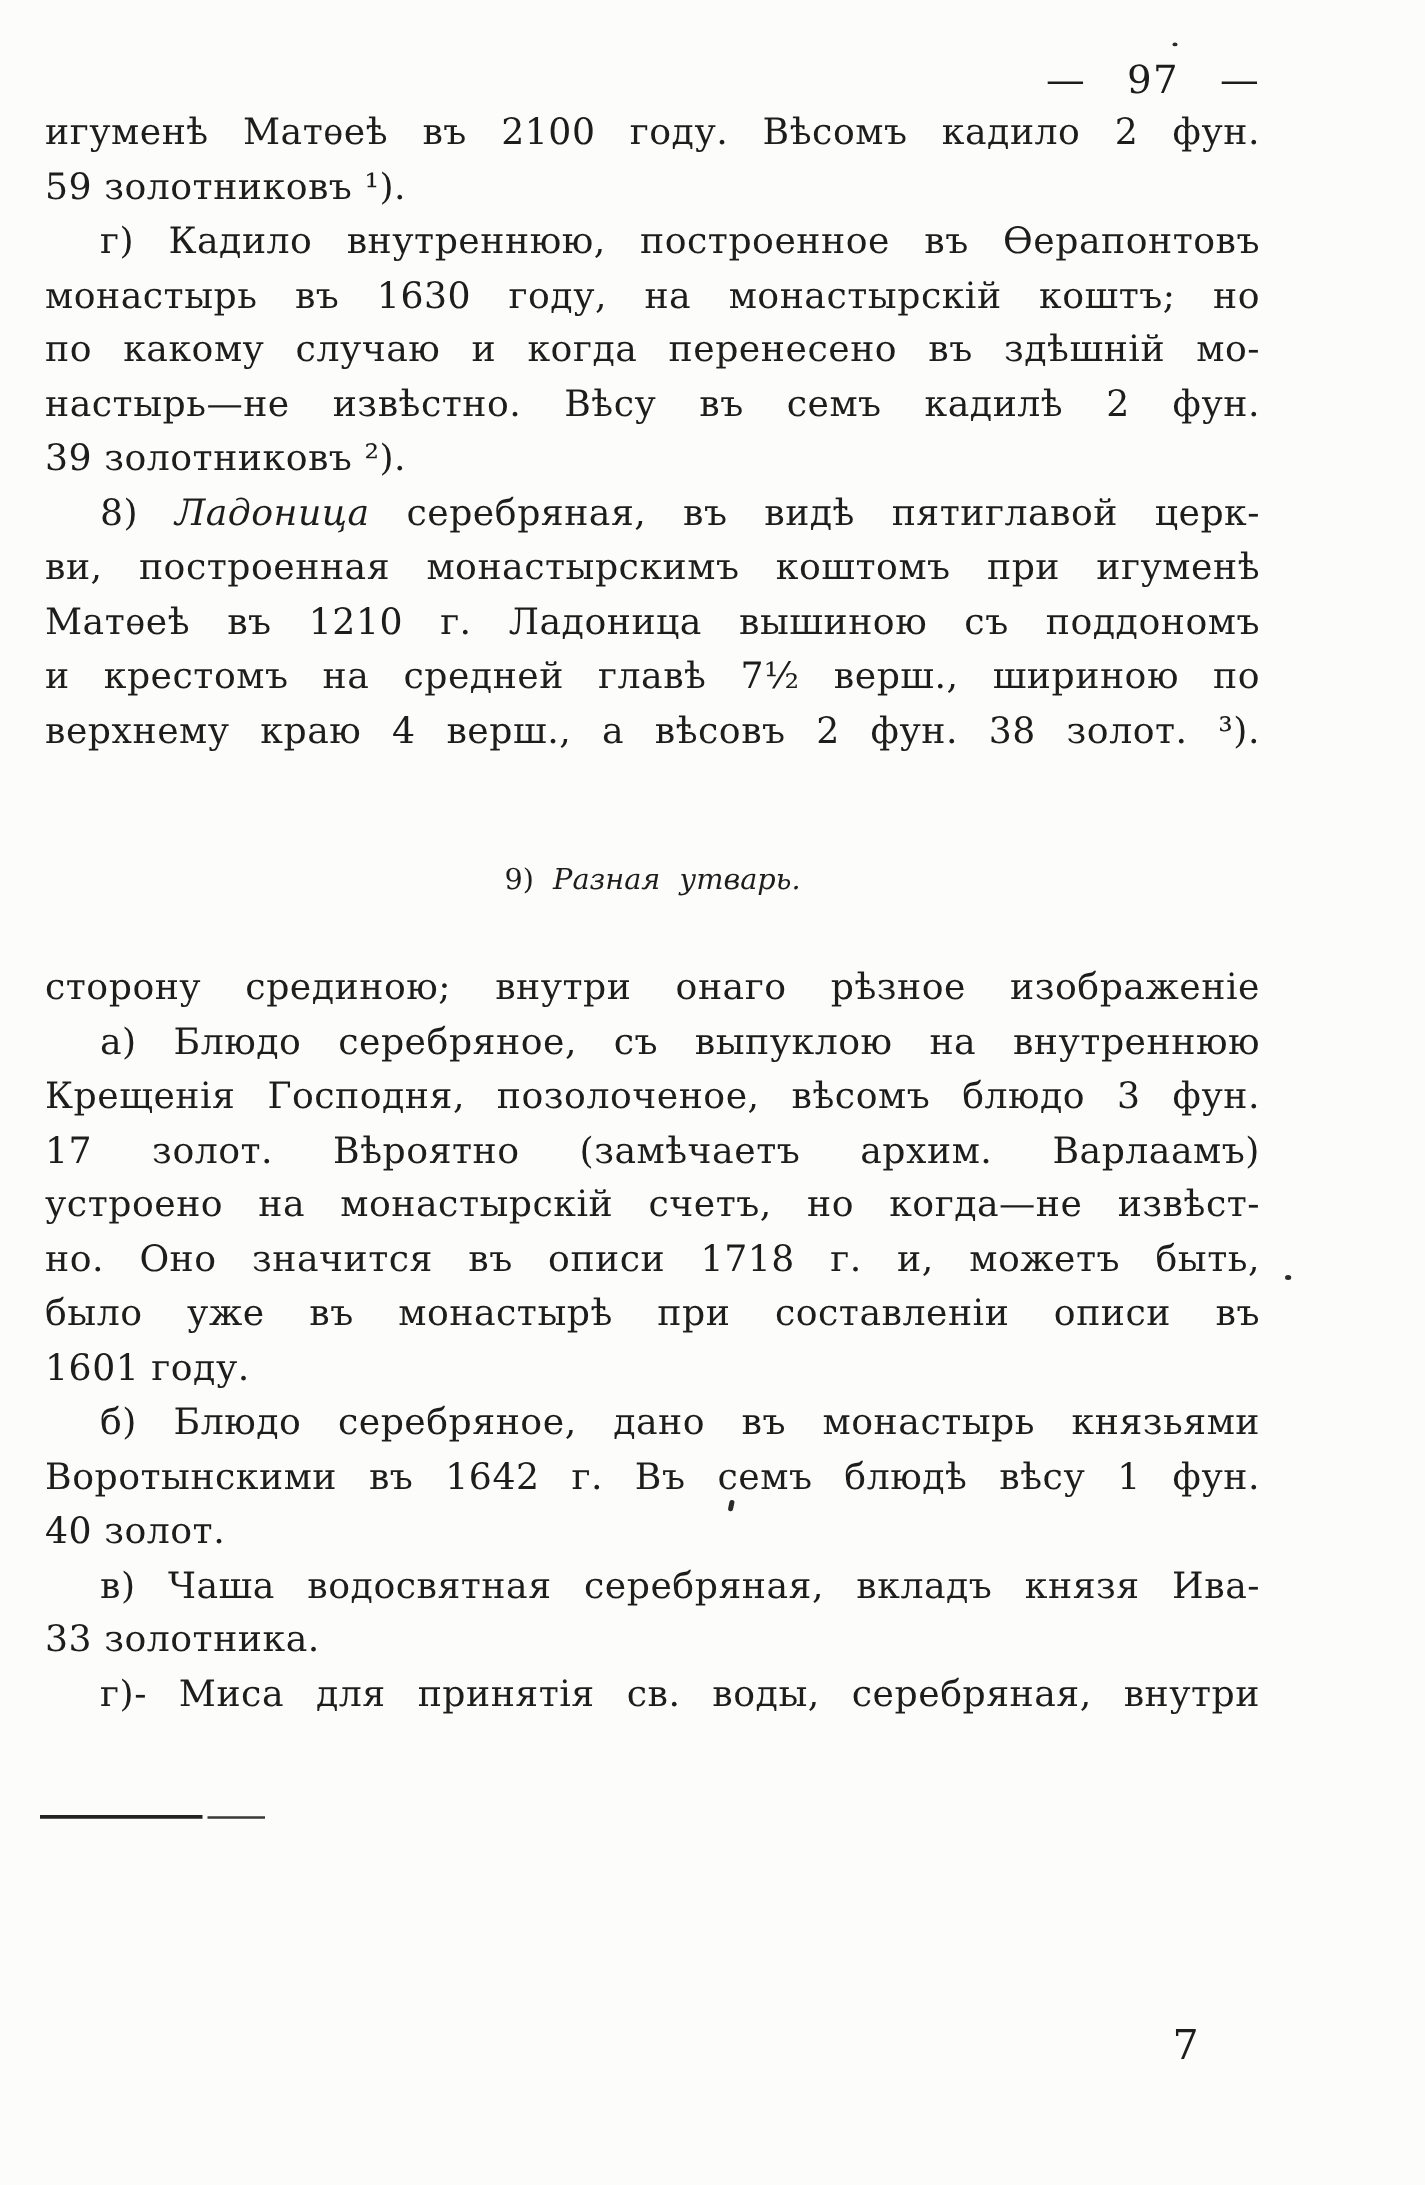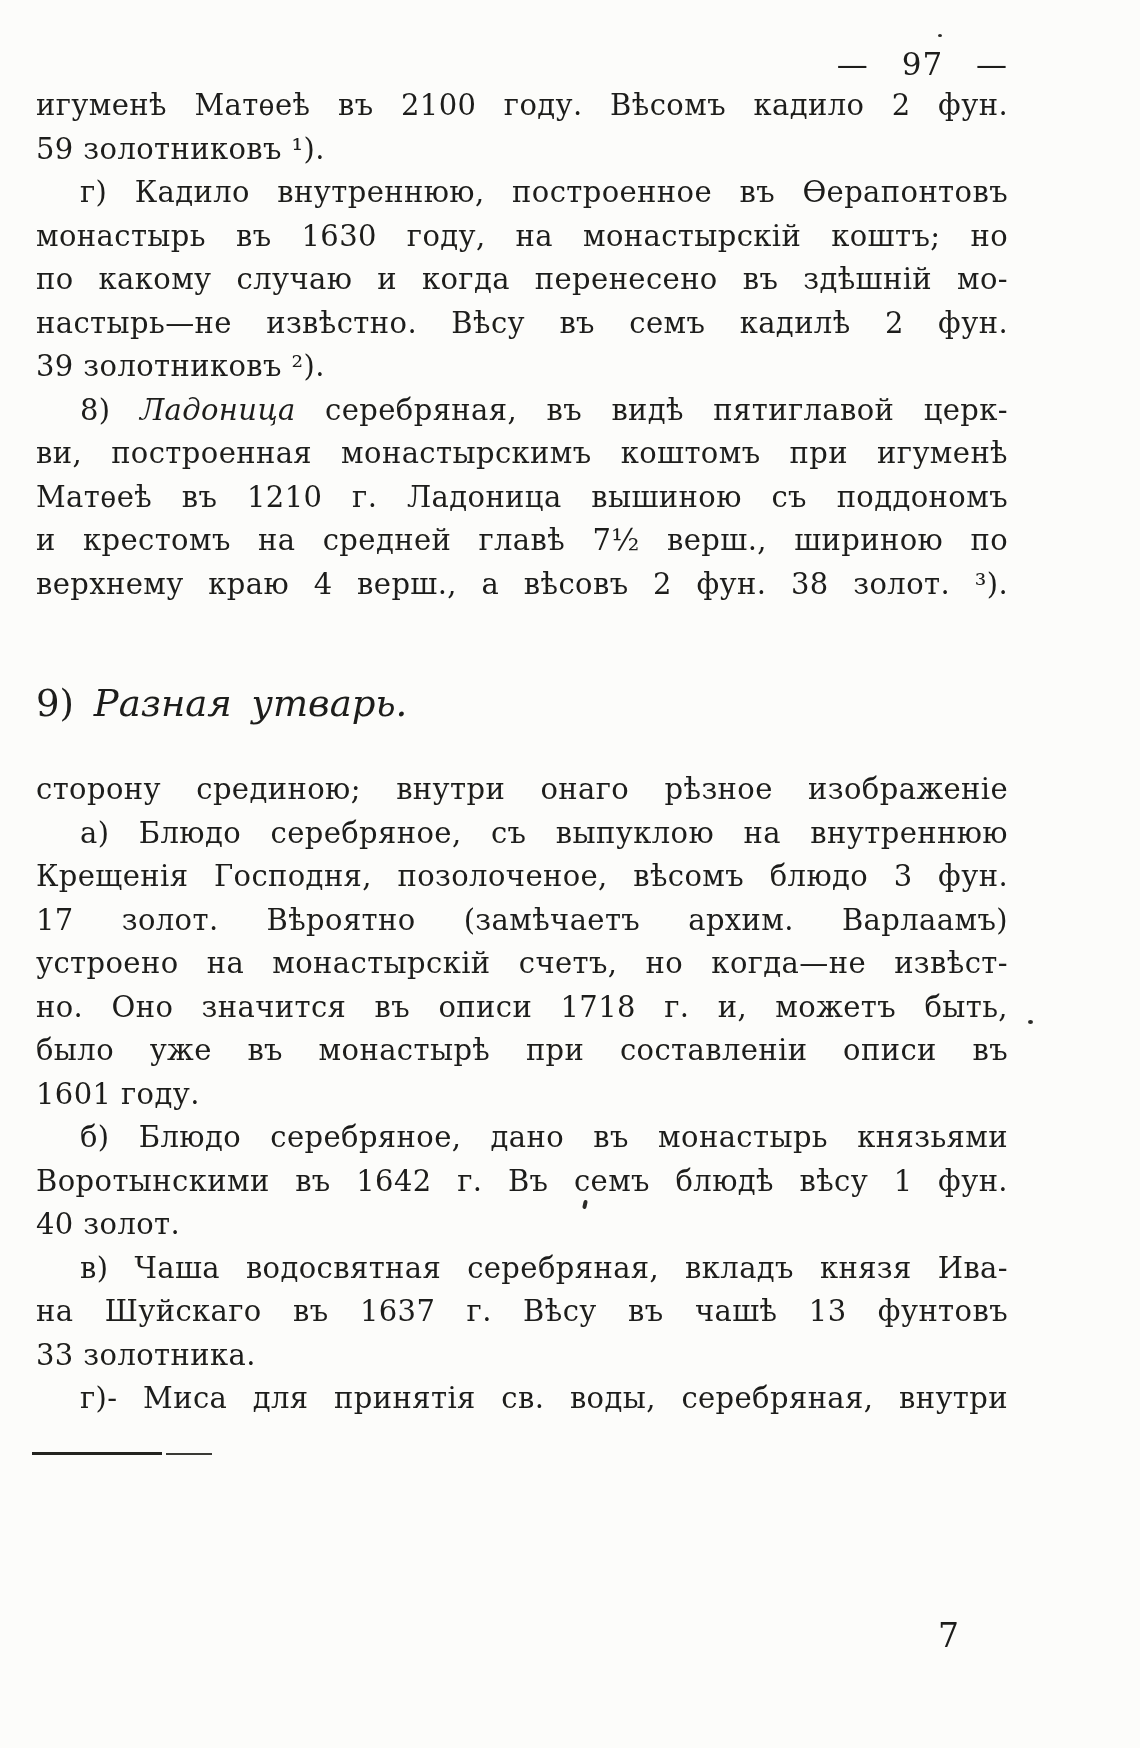--- a/index.html
+++ b/index.html
@@ -35,21 +35,22 @@
     line-height: 43.5px;
     white-space: normal;
     letter-spacing: 0.4px;
   }
   .j  { text-align: justify; text-align-last: justify; }
   .ind { text-indent: 44px; }
   .it { font-style: italic; }
   .section-heading {
     margin-top: 76px;
     margin-bottom: 42px;
-    font-size: 37px;
+    text-align: center;
+    font-size: 23px;
     line-height: 44px;
     font-style: italic;
     word-spacing: 8px;
   }
   .section-heading .num { font-style: normal; }
   
   .footnote-separator {
     position: absolute;
     left: 32px; top: 1452px;
     width: 130px; height: 3px;
@@ -121,21 +122,20 @@
     <div class="ln j">устроено на монастырскій счетъ, но когда—не извѣст-</div>
     <div class="ln j">но. Оно значится въ описи 1718 г. и, можетъ быть,</div>
     <div class="ln j">было уже въ монастырѣ при составленіи описи въ</div>
     <div class="ln">1601 году.</div>
 
     <div class="ln j ind">б) Блюдо серебряное, дано въ монастырь князьями</div>
     <div class="ln j">Воротынскими въ 1642 г. Въ семъ блюдѣ вѣсу 1 фун.</div>
     <div class="ln">40 золот.</div>
 
     <div class="ln j ind">в) Чаша водосвятная серебряная, вкладъ князя Ива-</div>
-    <div class="ln j">на Шуйскаго въ 1637 г. Вѣсу въ чашѣ 13 фунтовъ</div>
     <div class="ln">33 золотника.</div>
 
     <div class="ln j ind">г)- Миса для принятія св. воды, серебряная, внутри</div>
 
   </div>
 
   <div class="footnote-separator"></div>
   <div class="footnote-separator-tail"></div>
 
 

